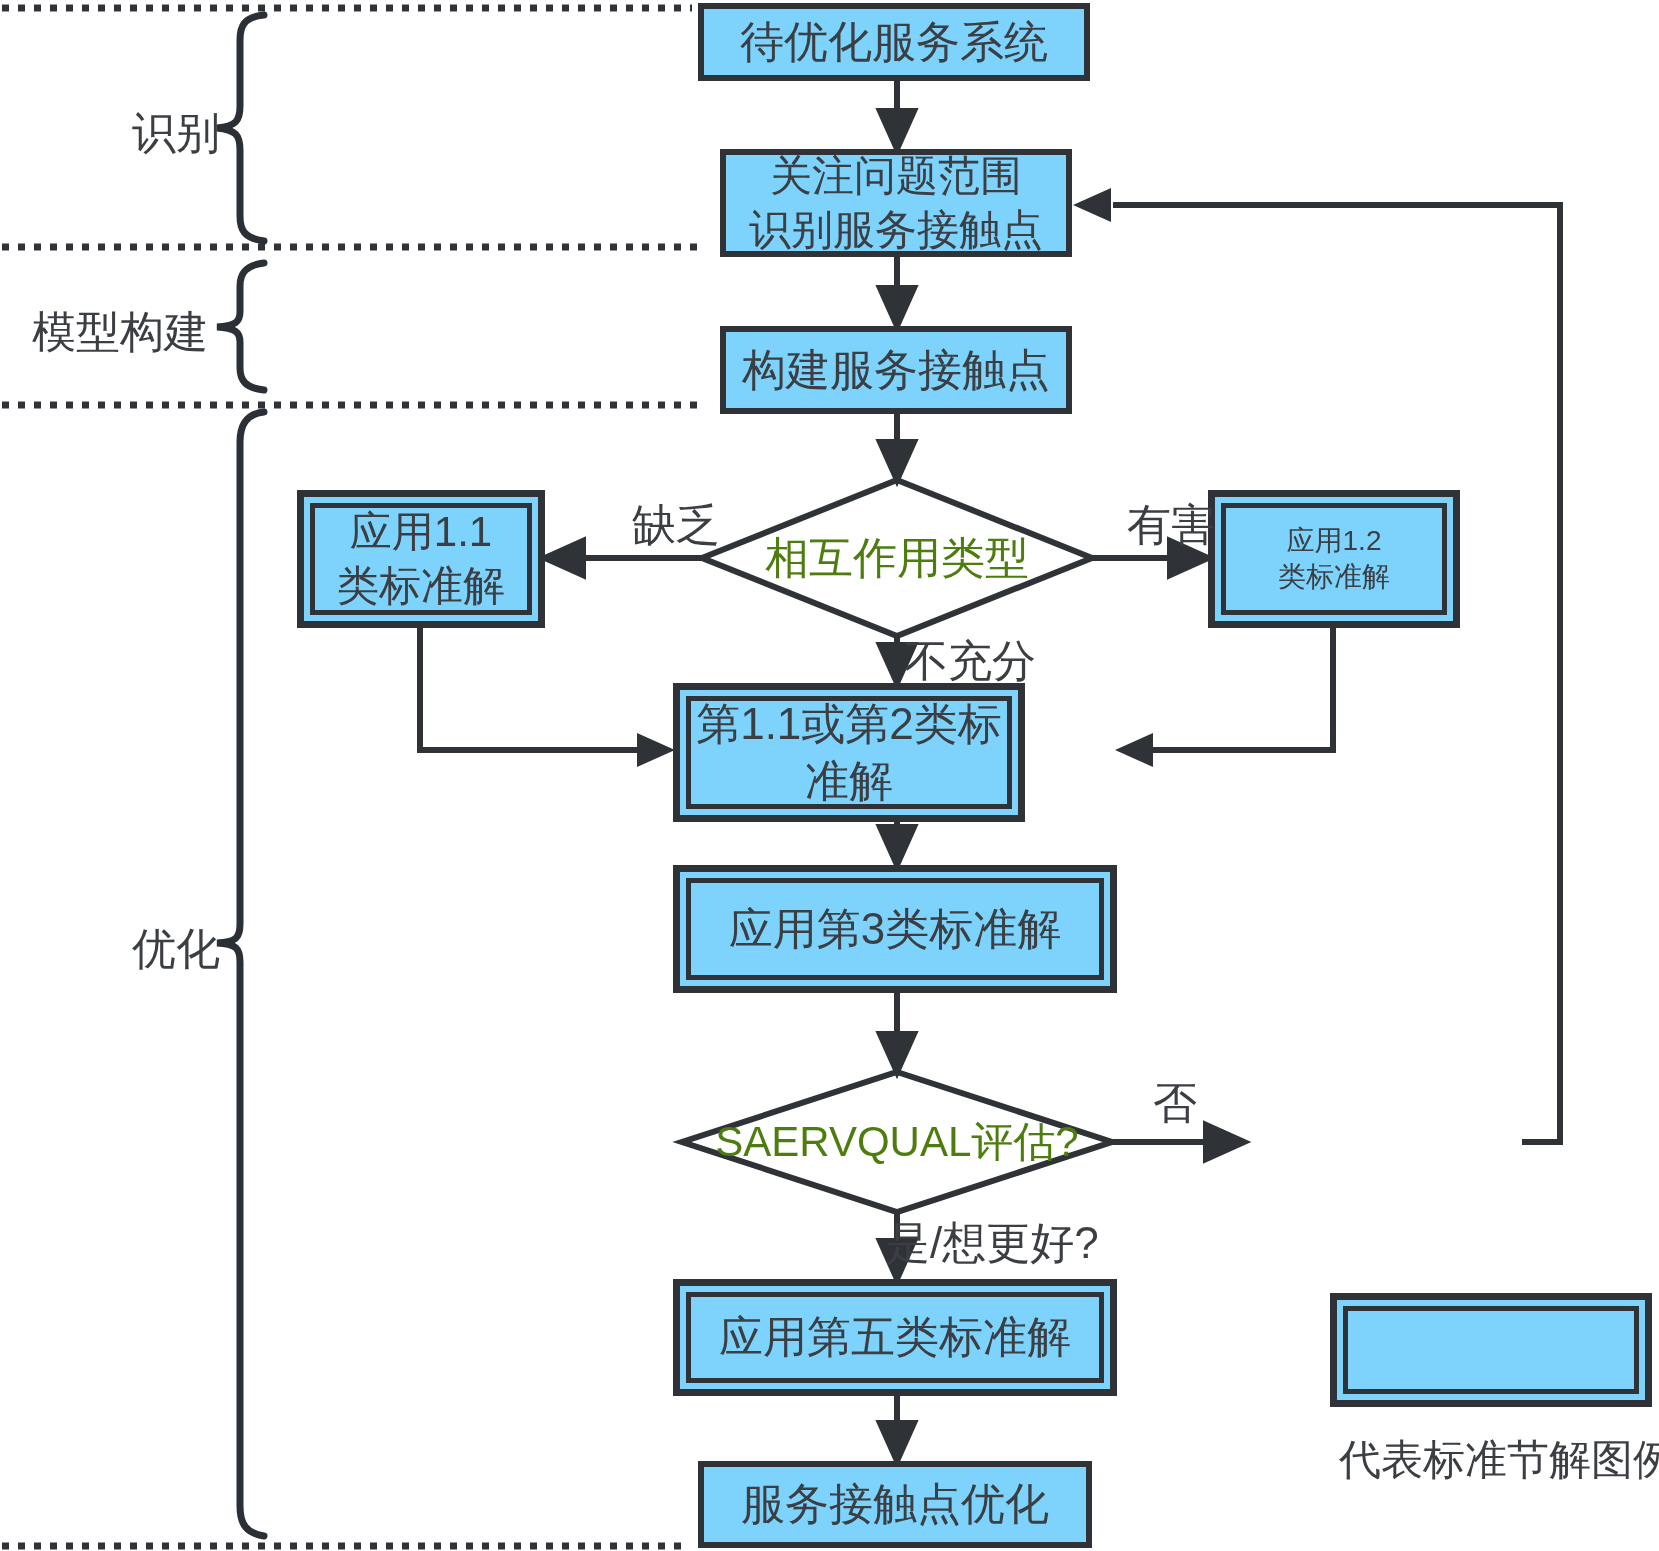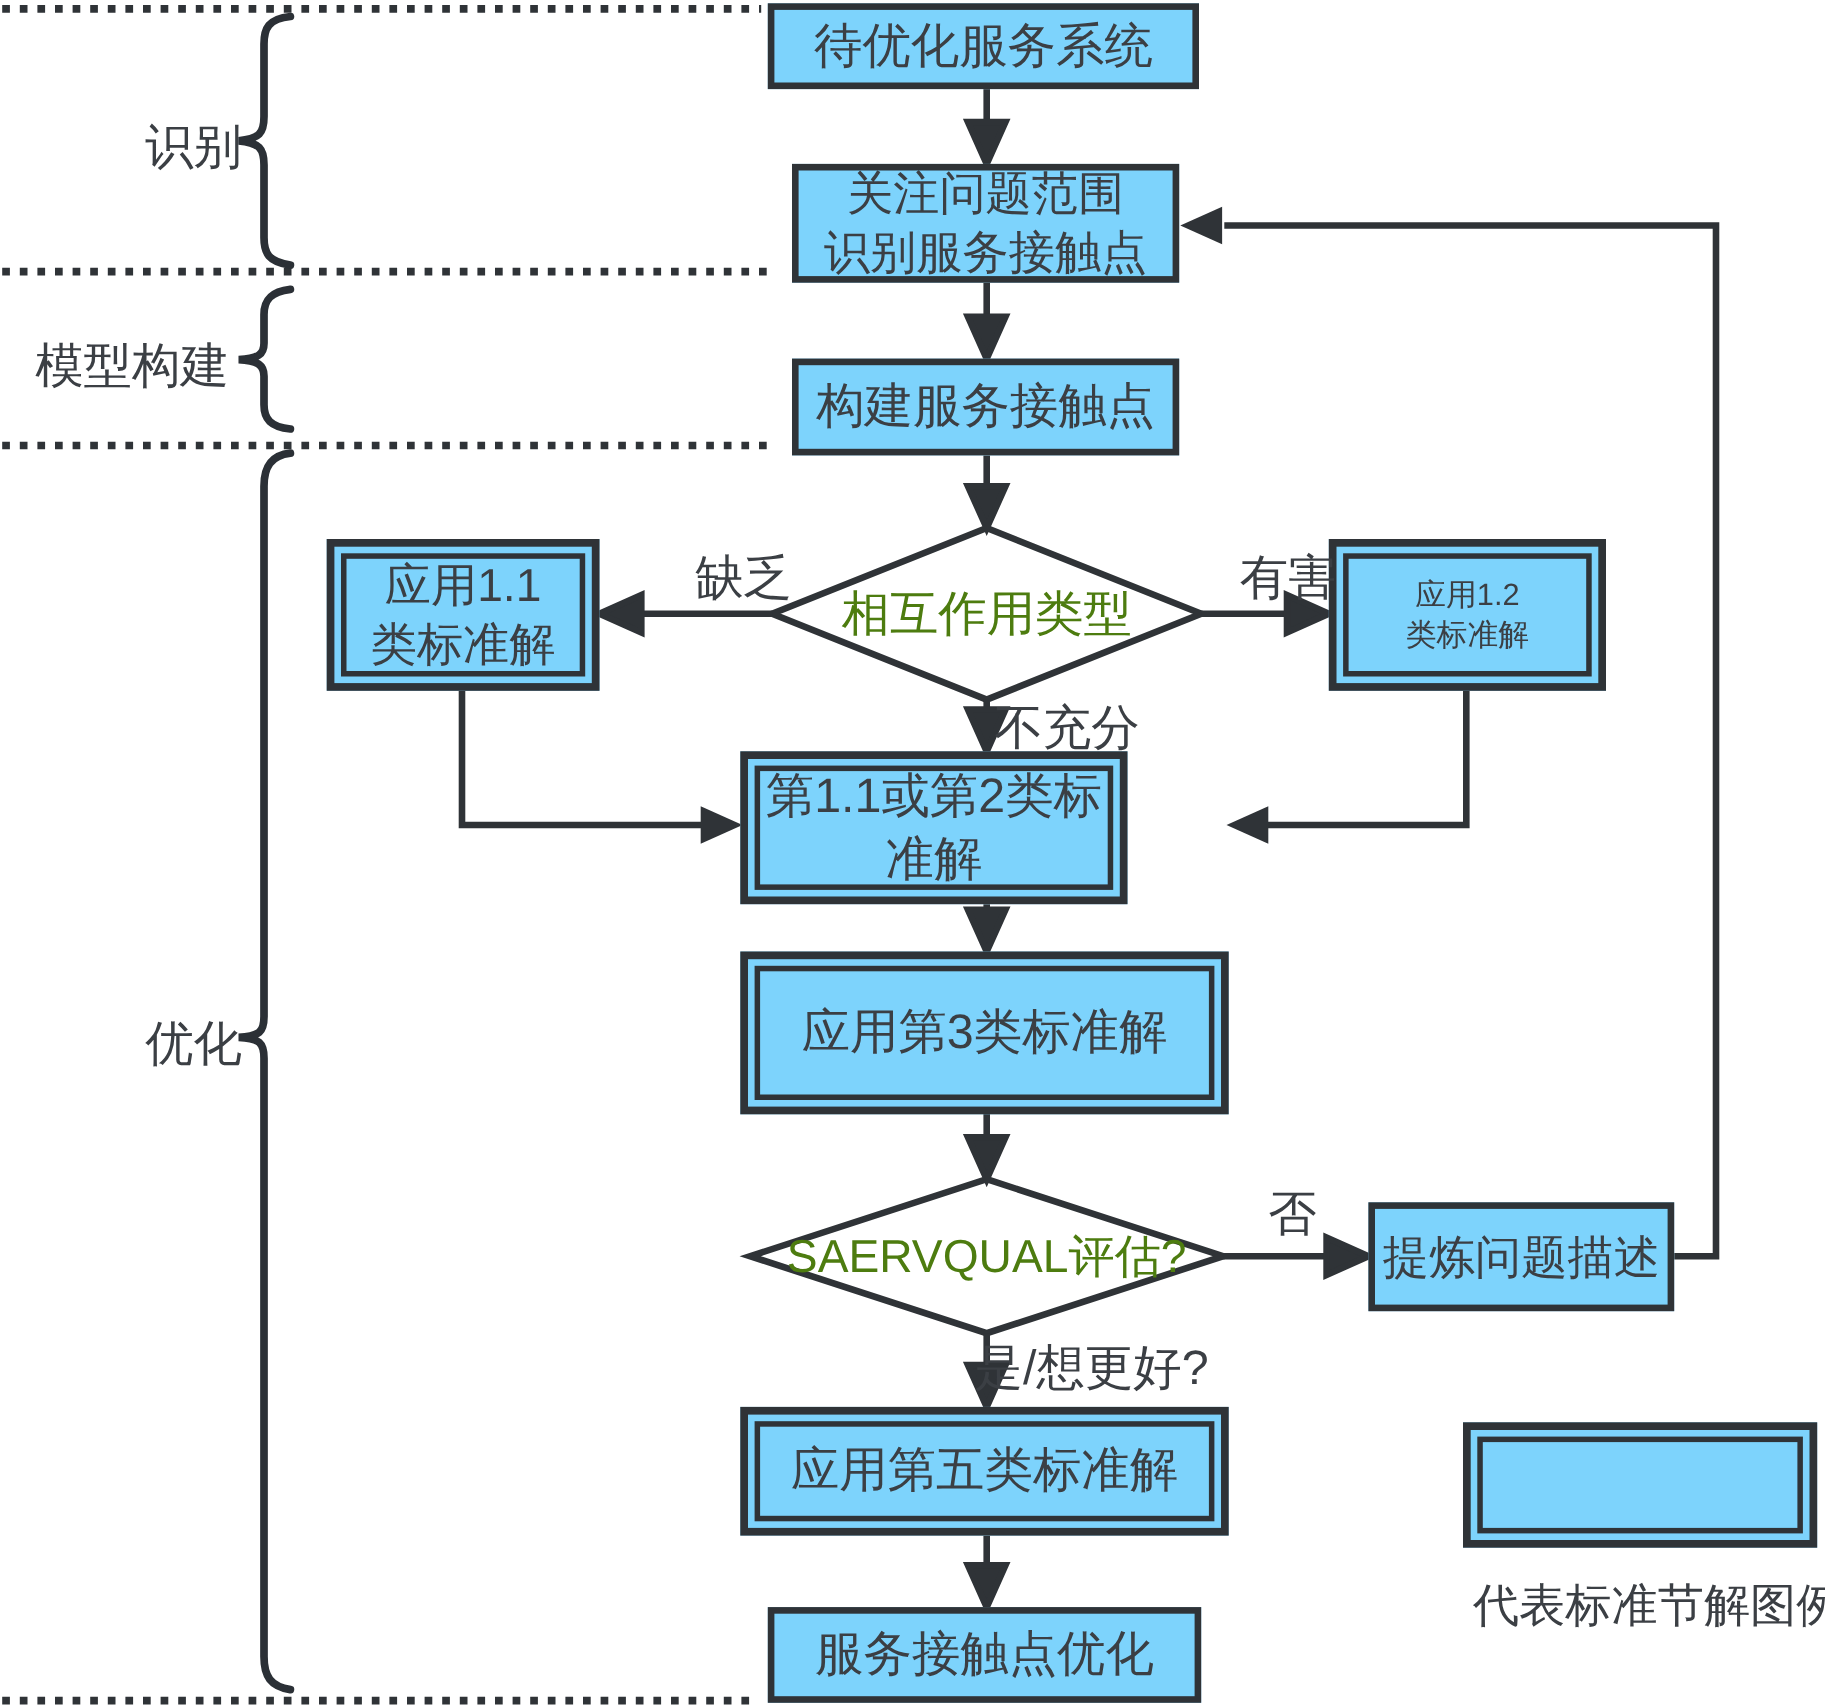--- a/index.html
+++ b/index.html
@@ -150,39 +150,36 @@
       <span>类标准解</span>
     </div>
   </div>
 
   <div class="box double" style="left:673px; top:683px; width:352px; height:139px;">
     <div class="inner">
       <span>第1.1或第2类标准解</span>
     </div>
   </div>
 
-  <div class="box double" style="left:673px; top:865px; width:444px; height:148px;">
+  <div class="box double" style="left:673px; top:865px; width:444px; height:128px;">
     <div class="inner">
       <span>应用第3类标准解</span>
     </div>
   </div>
 
   <div class="box double" style="left:673px; top:1279px; width:444px; height:117px;">
     <div class="inner">
       <span>应用第五类标准解</span>
     </div>
   </div>
 
   <div class="box" style="left:698px; top:1461px; width:394px; height:87px;">
     <span>服务接触点优化</span>
   </div>
 
-  <div class="box" style="left:1244px; top:1093px; width:278px; height:99px; font-size:42px;">
-    <span>提炼问题描述</span>
-  </div>
 
   <div class="diamond-label" style="left:702px; top:534px; width:390px; height:48px;">相互作用类型</div>
   <div class="diamond-label" style="left:682px; top:1118px; width:430px; height:48px; font-size:42px;">SAERVQUAL评估?</div>
 
   <div class="lbl" style="left:560px; top:496px; width:160px;">缺乏</div>
   <div class="lbl" style="left:1055px; top:496px; width:160px;">有害</div>
   <div class="lbl left" style="left:904px; top:632px;">不充分</div>
   <div class="lbl left" style="left:886px; top:1214px;">是/想更好?</div>
   <div class="lbl" style="left:1117px; top:1074px; width:80px;">否</div>
 

